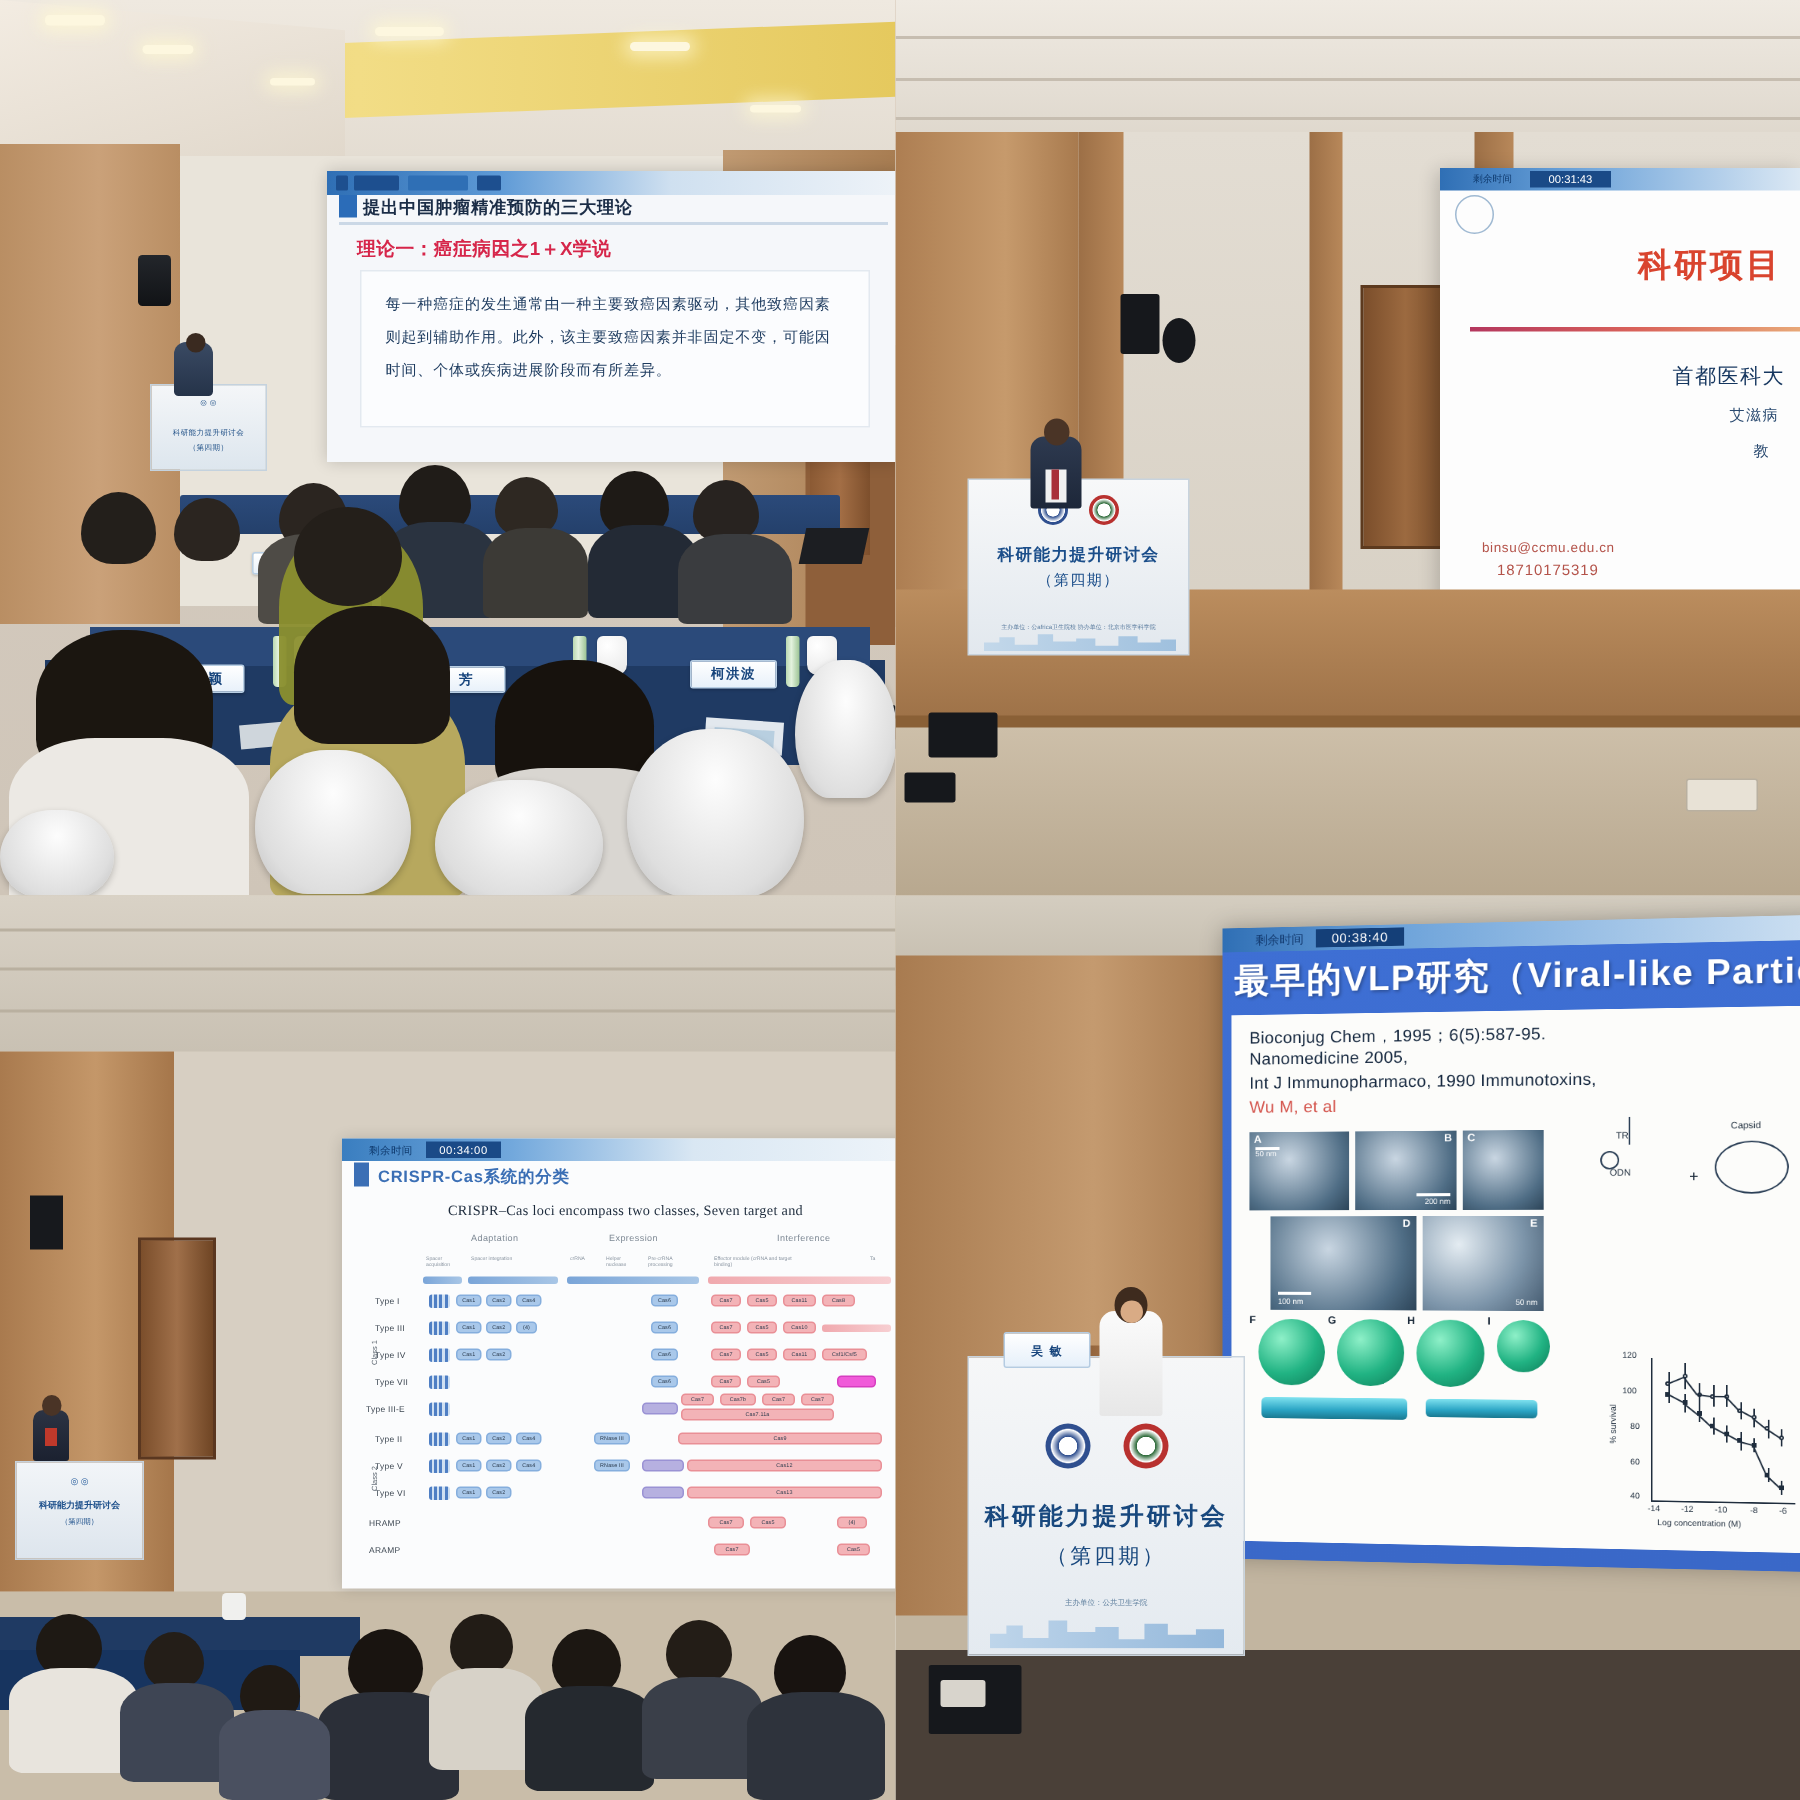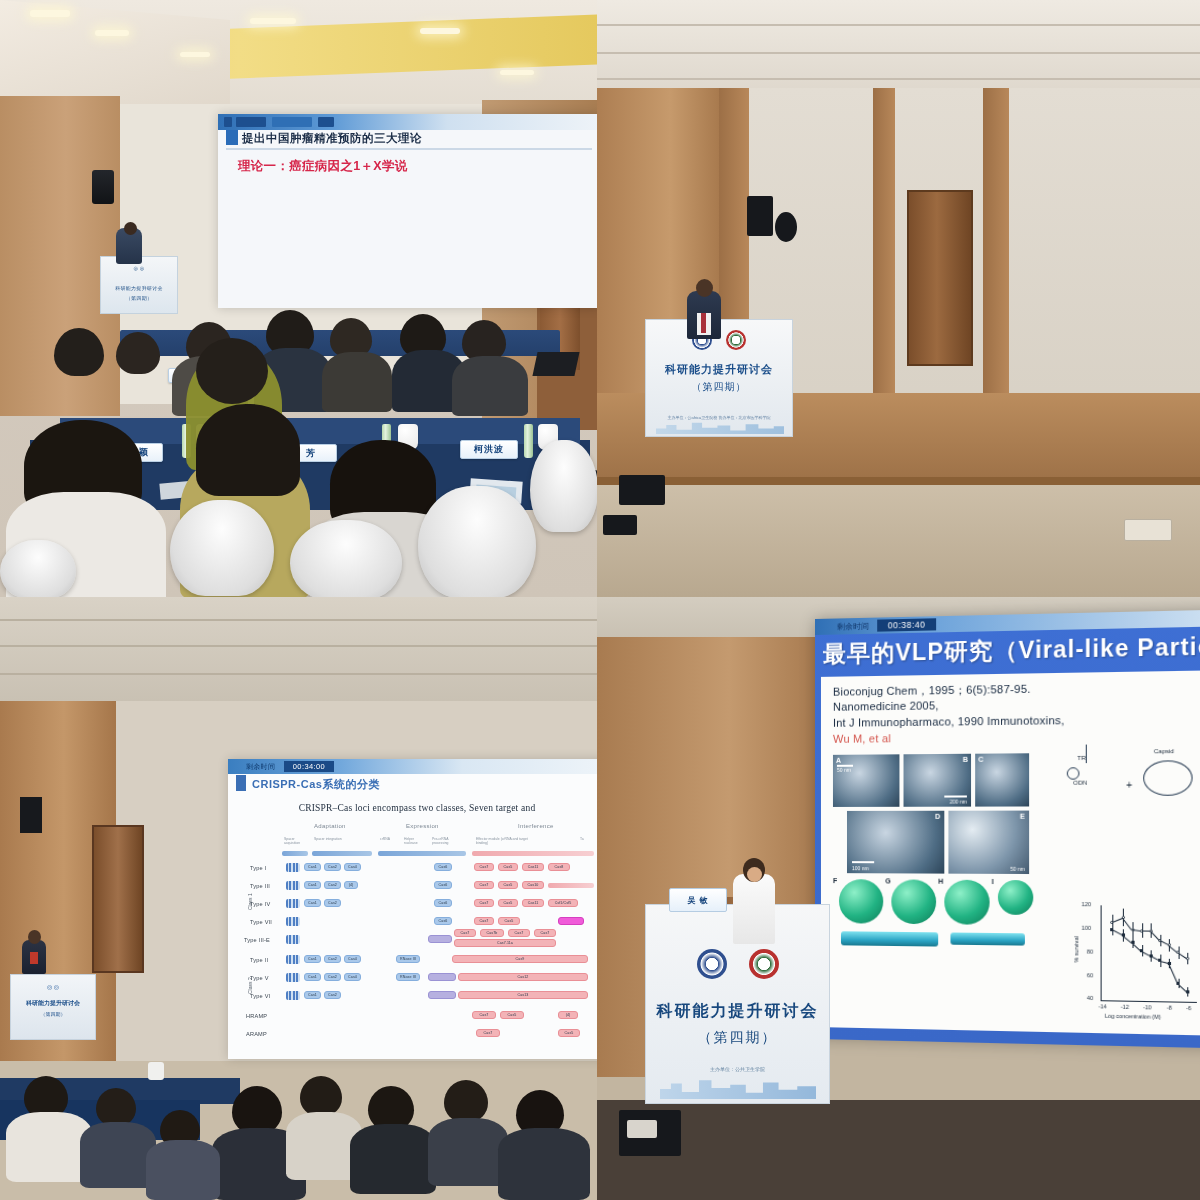--- a/index.html
+++ b/index.html
@@ -238,20 +238,25 @@
       <div class="p1-scr-bar">
         <div class="p1-scr-tick" style="left:6px; width:8px;"></div>
         <div class="p1-scr-tick" style="left:18px; width:30px;"></div>
         <div class="p1-scr-tick" style="left:54px; width:40px; background:#2f6fb5;"></div>
         <div class="p1-scr-tick" style="left:100px; width:16px;"></div>
       </div>
       <div class="p1-scr-titlebar"></div>
       <div class="p1-scr-title">提出中国肿瘤精准预防的三大理论</div>
       <div class="p1-scr-rule"></div>
       <div class="p1-theory">理论一：癌症病因之1＋X学说</div>
+      <div class="p1-body-box">
+        <div class="p1-body-line" style="top:18px;">每一种癌症的发生通常由一种主要致癌因素驱动，其他致癌因素</div>
+        <div class="p1-body-line" style="top:40px;">则起到辅助作用。此外，该主要致癌因素并非固定不变，可能因</div>
+        <div class="p1-body-line" style="top:62px;">时间、个体或疾病进展阶段而有所差异。</div>
+      </div>
     </div>
 
     <div class="p1-podium">
       <div class="p1-podium-txt" style="top:8px;">◎ ◎</div>
       <div class="p1-podium-txt" style="top:28px;">科研能力提升研讨会</div>
       <div class="p1-podium-txt" style="top:38px;">（第四期）</div>
     </div>
     <div class="p1-speaker"></div>
     <div class="p1-speaker-head"></div>
     <div class="p1-spk-box" style="left:92px; top:170px; width:22px; height:34px;"></div>
@@ -320,20 +325,33 @@
     <div class="p2-ceilline" style="left:0; top:52px; width:100%;"></div>
     <div class="p2-ceilline" style="left:0; top:78px; width:100%;"></div>
     <div class="p2-wall"></div>
     <div class="p2-wall-wood"></div>
     <div class="p2-wood-col" style="left:122px;"></div>
     <div class="p2-wood-col" style="left:276px; width:22px;"></div>
     <div class="p2-wood-col" style="left:386px; width:26px;"></div>
 
     <div class="p2-door"></div>
 
+    <div class="p2-screen">
+      <div class="p2-scr-bar"></div>
+      <div style="position:absolute; left:60px; top:2px; width:54px; height:11px; background:#1a4a87; color:#fff; font-size:7.5px; display:flex; align-items:center; justify-content:center;">00:31:43</div>
+      <div style="position:absolute; left:22px; top:3px; font-size:6.5px; color:#0f3a6e;">剩余时间</div>
+      <div class="p2-logo"></div>
+      <div class="p2-title">科研项目</div>
+      <div class="p2-rule"></div>
+      <div class="p2-sub1">首都医科大</div>
+      <div class="p2-sub2">艾滋病</div>
+      <div class="p2-sub3">教</div>
+      <div class="p2-mail">binsu@ccmu.edu.cn</div>
+      <div class="p2-phone">18710175319</div>
+    </div>
 
     <div class="p2-stage"></div>
     <div class="p2-stagefront"></div>
     <div class="p2-floor"></div>
 
     <div class="p2-blackbox" style="left:150px; top:196px; width:26px; height:40px;"></div>
     <div class="p2-blackbox" style="left:178px; top:212px; width:22px; height:30px; border-radius:50%;"></div>
     <div class="p2-blackbox" style="left:22px; bottom:92px; width:46px; height:30px;"></div>
     <div class="p2-blackbox" style="left:6px; bottom:62px; width:34px; height:20px;"></div>
 

